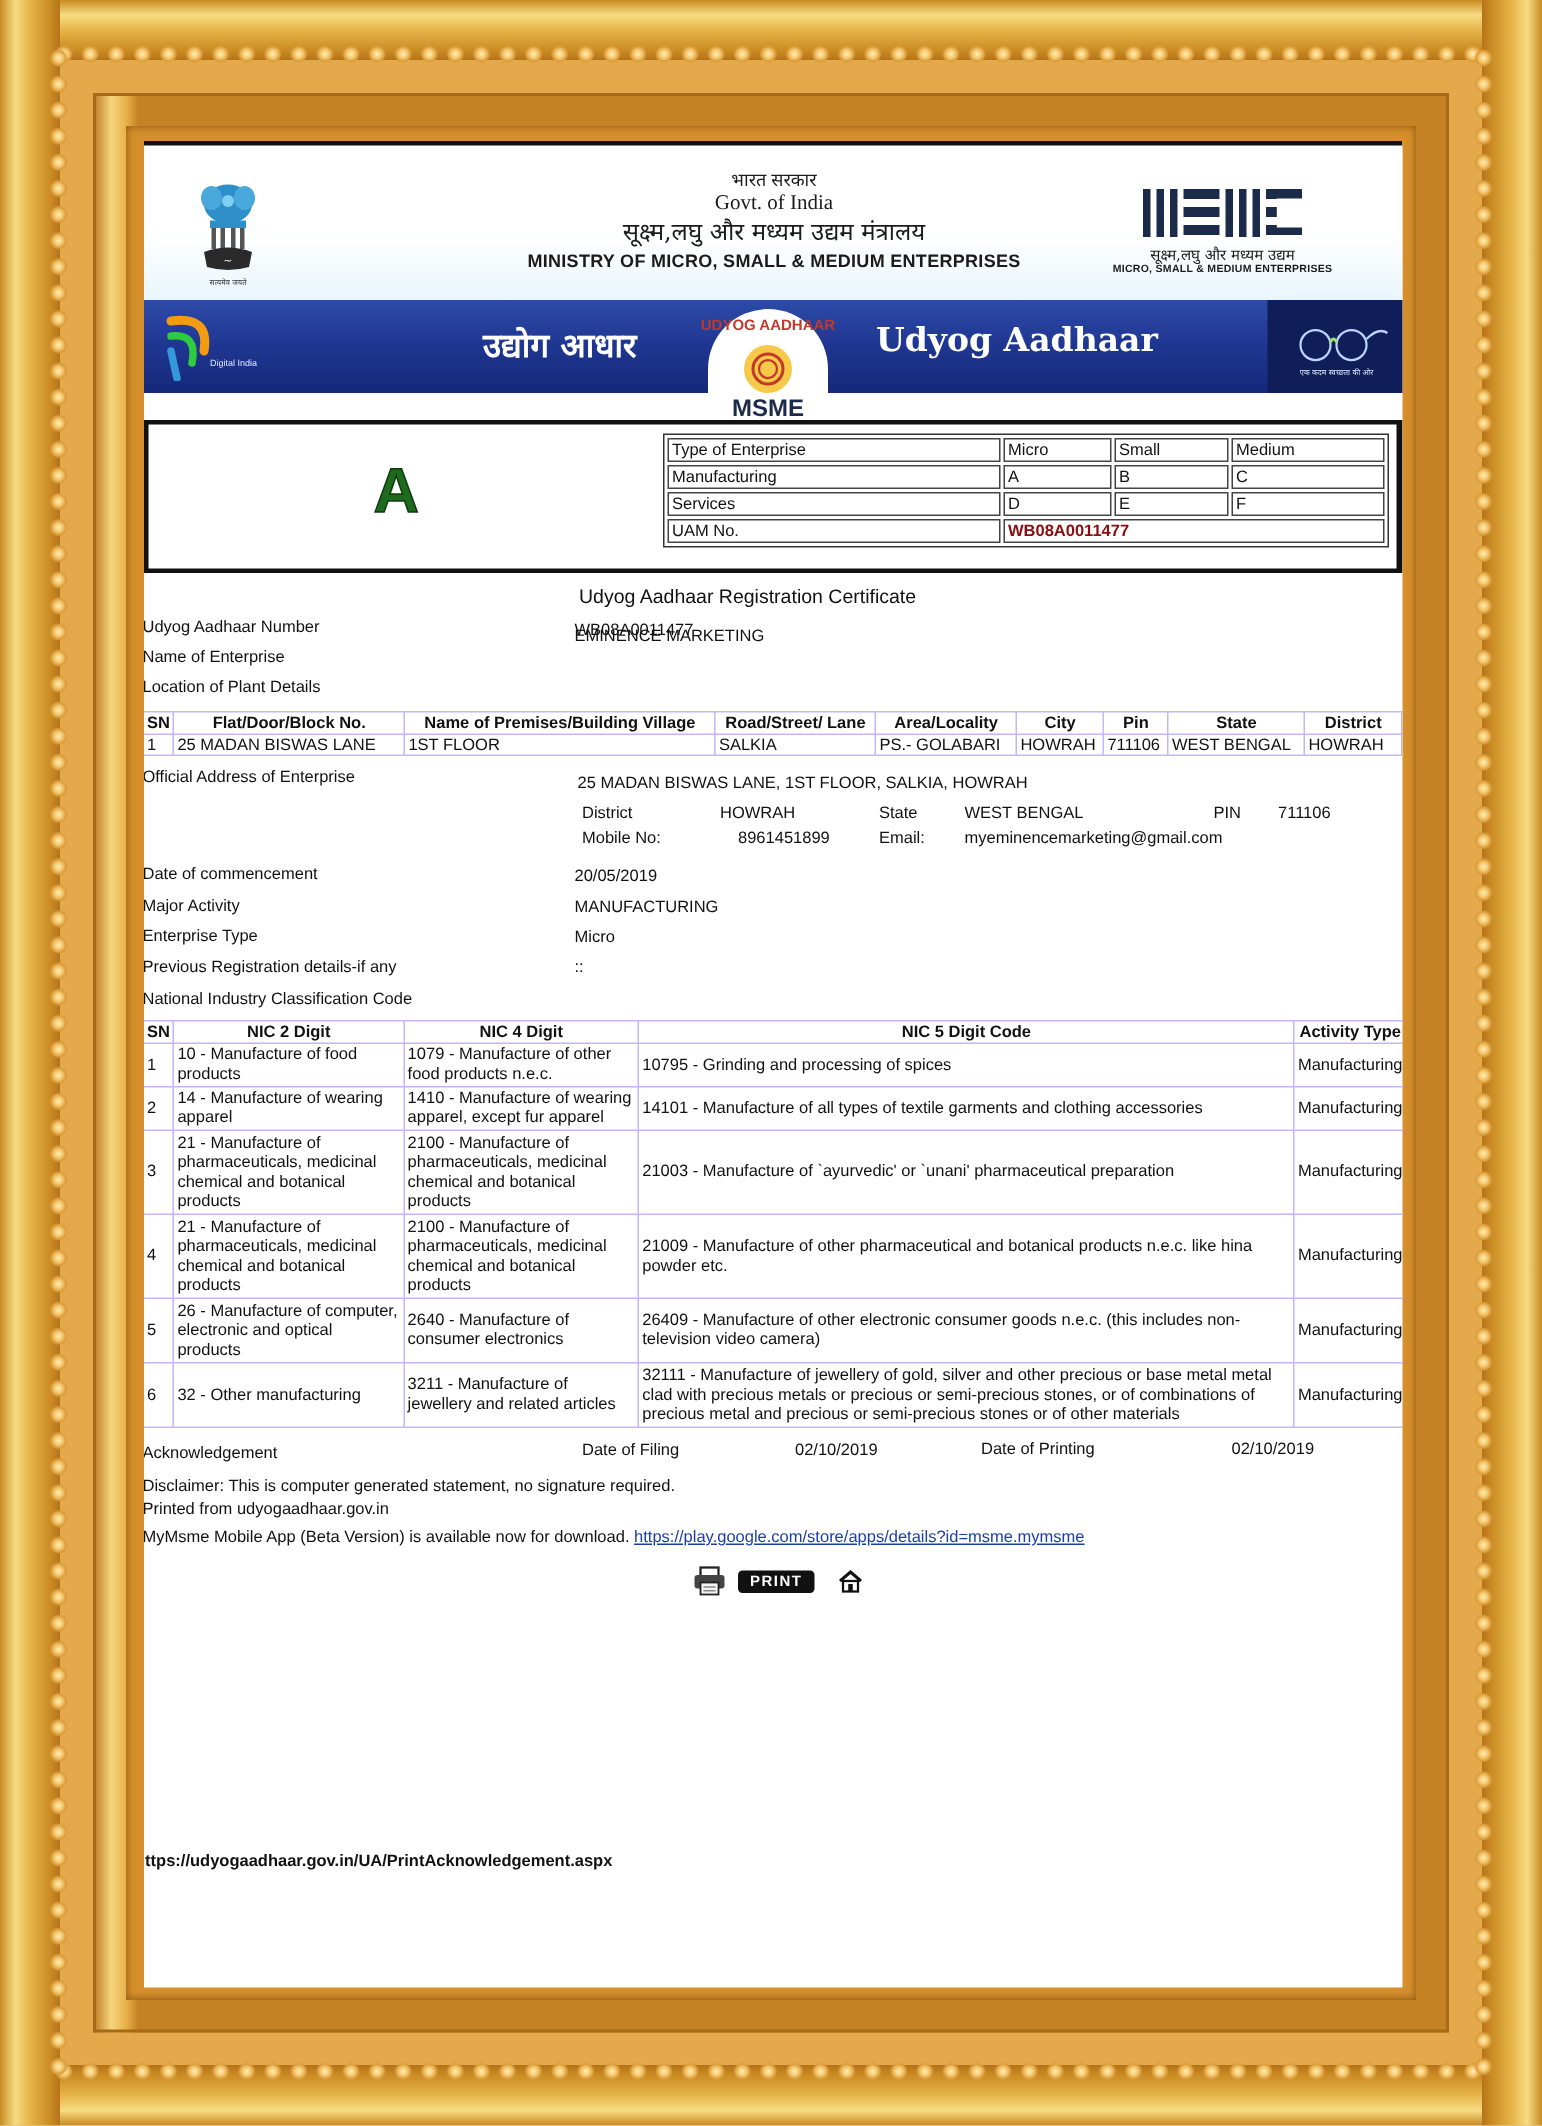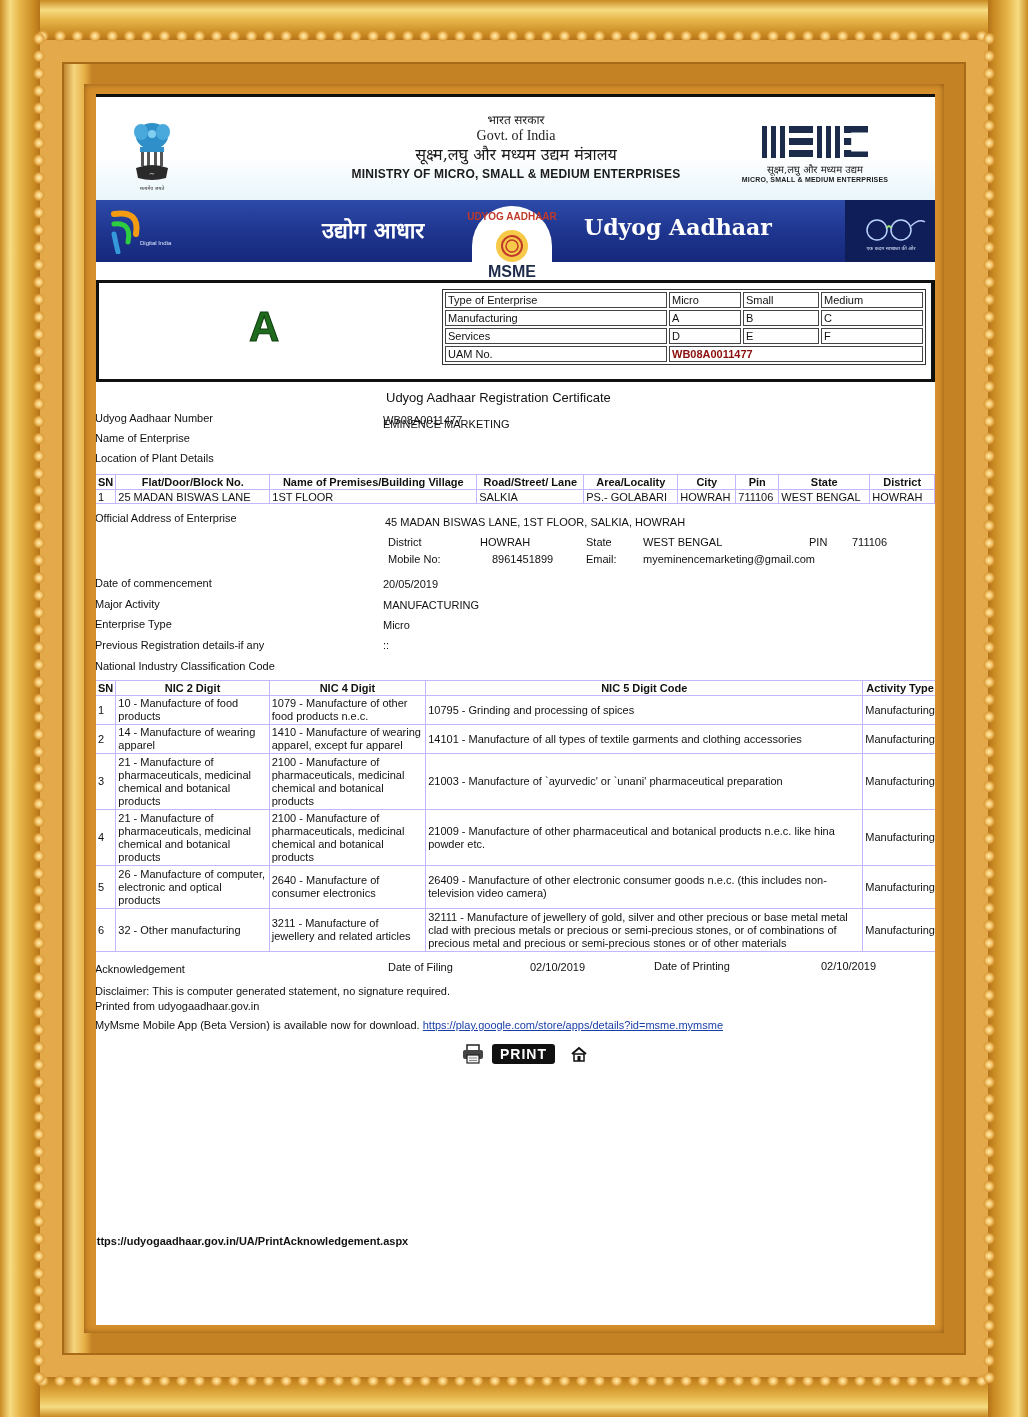--- a/index.html
+++ b/index.html
@@ -89,21 +89,21 @@
   .plant th { height: 15px; }
   .plant td { height: 14px; }
 
   .nic { left: -1px; top: 586px; width: 843px; }
   .nic th { height: 15px; }
   .nic td { line-height: 13px; }
 
   .link { color: #1a3ea8; text-decoration: underline; }
 
   .print-row { position: absolute; left: 366px; top: 950px; display: flex; align-items: center; gap: 8px; }
-  .print-btn { background: #111; color: #fff; font-size: 14px; font-weight: bold; padding: 2px 8px; border-radius: 3px; letter-spacing: 1px; }
+  .print-btn { background: #111; color: #fff; font-size: 10px; font-weight: bold; padding: 2px 8px; border-radius: 3px; letter-spacing: 1px; }
   .url-foot { position: absolute; left: -6px; top: 1141px; font-size: 11px; font-weight: bold; color: #111; }
 </style>
 </head>
 <body>
 
 <div class="frame-outer"></div>
 <div class="bead-strip h" style="top:30px"></div>
 <div class="bead-strip h" style="bottom:30px"></div>
 <div class="bead-strip v" style="left:33px"></div>
 <div class="bead-strip v" style="right:33px"></div>
@@ -239,21 +239,21 @@
       <td style="vertical-align:bottom">PS.- GOLABARI</td>
       <td style="vertical-align:bottom">HOWRAH</td>
       <td style="vertical-align:bottom">711106</td>
       <td style="vertical-align:bottom">WEST BENGAL</td>
       <td style="vertical-align:bottom">HOWRAH</td>
     </tr>
   </tbody>
     </table>
 
   <div class="kv kv-label" style="top:418px">Official Address of Enterprise</div>
-  <div class="kv" style="left:289px;top:422px">45 MADAN BISWAS LANE, 1ST FLOOR, SALKIA, HOWRAH</div>
+  <div class="kv" style="left:289px;top:422px">25 MADAN BISWAS LANE, 1ST FLOOR, SALKIA, HOWRAH</div>
   <div class="kv" style="left:292px;top:442px">District</div>
   <div class="kv" style="left:384px;top:442px">HOWRAH</div>
   <div class="kv" style="left:490px;top:442px">State</div>
   <div class="kv" style="left:547px;top:442px">WEST BENGAL</div>
   <div class="kv" style="left:713px;top:442px">PIN</div>
   <div class="kv" style="left:756px;top:442px">711106</div>
   <div class="kv" style="left:292px;top:459px">Mobile No:</div>
   <div class="kv" style="left:396px;top:459px">8961451899</div>
   <div class="kv" style="left:490px;top:459px">Email:</div>
   <div class="kv" style="left:547px;top:459px">myeminencemarketing@gmail.com</div>

